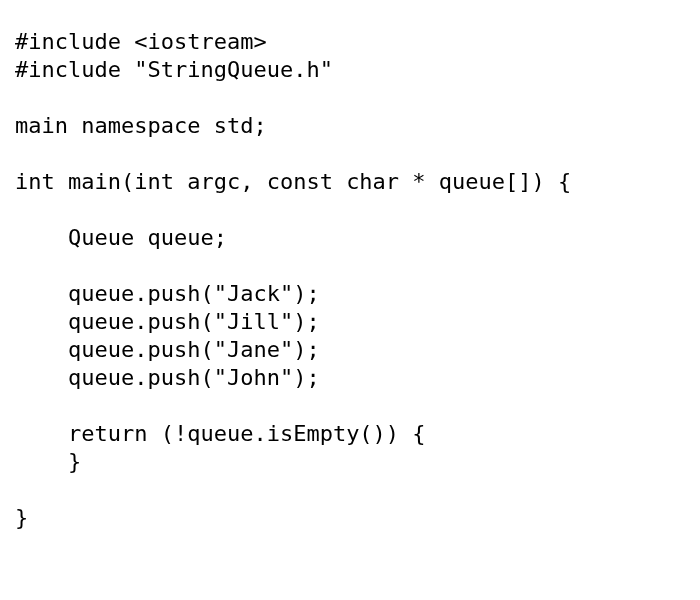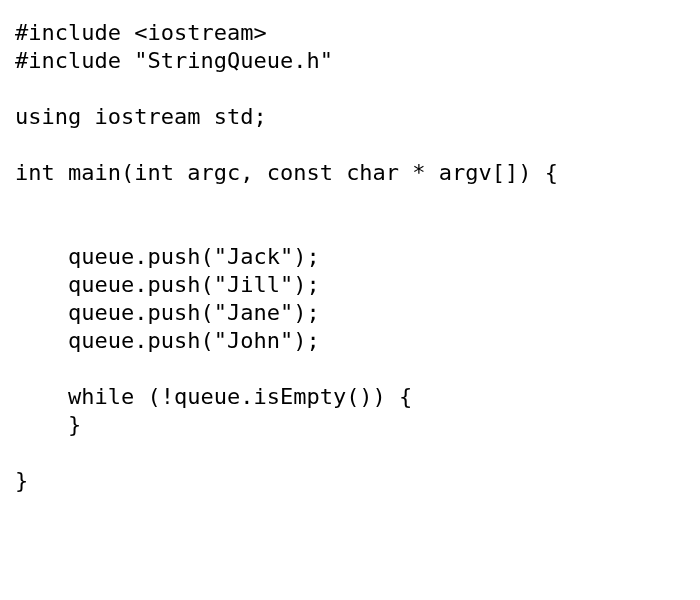--- a/index.html
+++ b/index.html
@@ -11,21 +11,21 @@
   body {
     width: 700px;
     height: 600px;
     overflow: hidden;
     font-family: "DejaVu Sans Mono", monospace;
   }
   #code-listing {
     box-sizing: border-box;
     width: 600px;
     height: 600px;
-    padding: 19px 0 0 15px;
+    padding: 28px 0 0 15px;
     background: #ffffff;
   }
   .code-line {
     font-family: "DejaVu Sans Mono", monospace;
     font-size: 22px;
     line-height: 28px;
     height: 28px;
     color: #000000;
     white-space: pre;
     letter-spacing: 0;
@@ -35,27 +35,28 @@
     
   }
 </style>
 </head>
 <body>
 
 <div id="code-listing">
     <div class="code-line">#include &lt;iostream&gt;</div>
     <div class="code-line">#include "StringQueue.h"</div>
     <div class="code-line blank"></div>
-    <div class="code-line">using iostream std;</div>
+    <div class="code-line">main namespace std;</div>
     <div class="code-line blank"></div>
-    <div class="code-line">int main(int argc, const char * argv[]) {</div>
+    <div class="code-line">int main(int argc, const char * queue[]) {</div>
     <div class="code-line blank"></div>
+    <div class="code-line">    Queue queue;</div>
     <div class="code-line blank"></div>
     <div class="code-line">    queue.push("Jack");</div>
     <div class="code-line">    queue.push("Jill");</div>
     <div class="code-line">    queue.push("Jane");</div>
     <div class="code-line">    queue.push("John");</div>
     <div class="code-line blank"></div>
-    <div class="code-line">    while (!queue.isEmpty()) {</div>
+    <div class="code-line">    return (!queue.isEmpty()) {</div>
     <div class="code-line">    }</div>
     <div class="code-line blank"></div>
     <div class="code-line">}</div>
   </div>
 
 </body></html>

